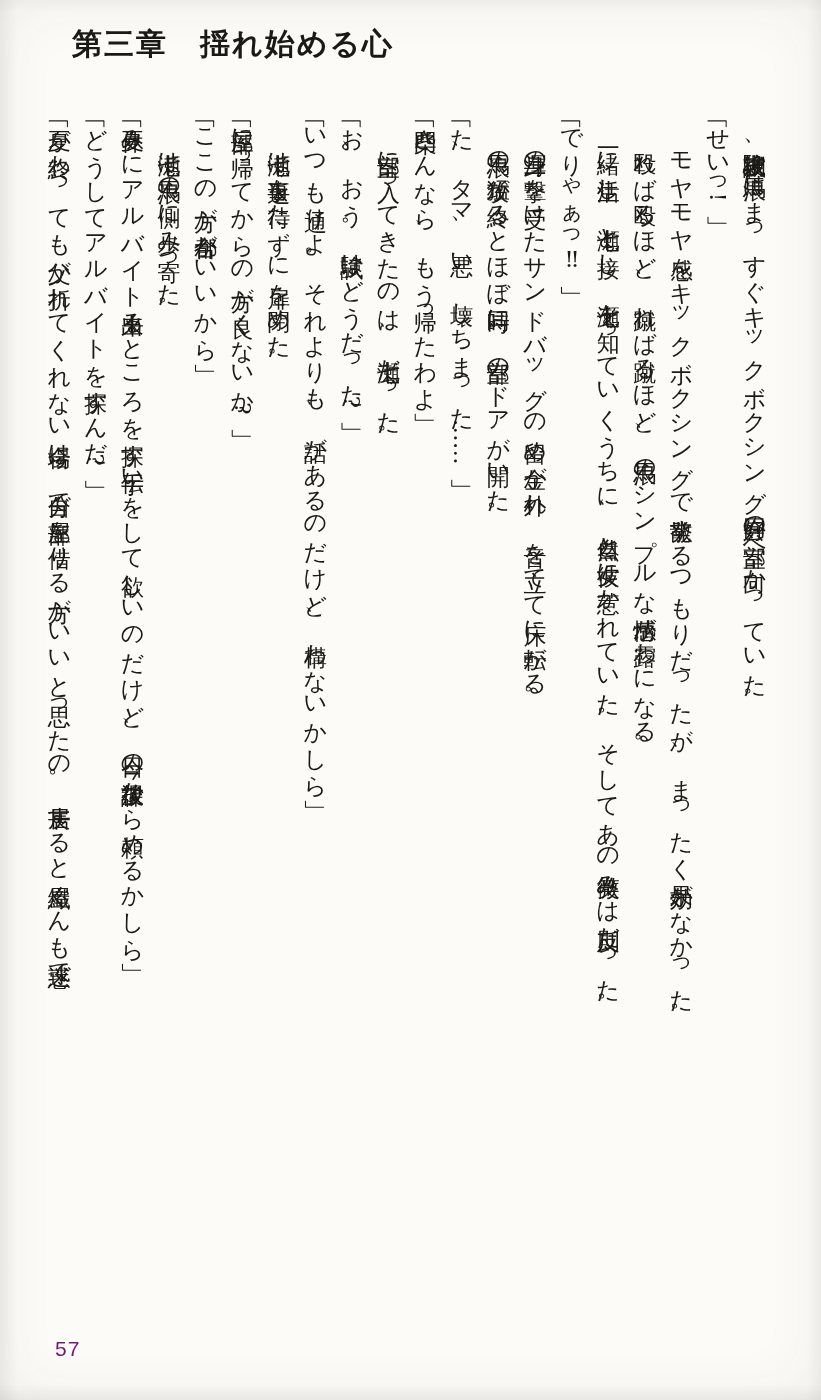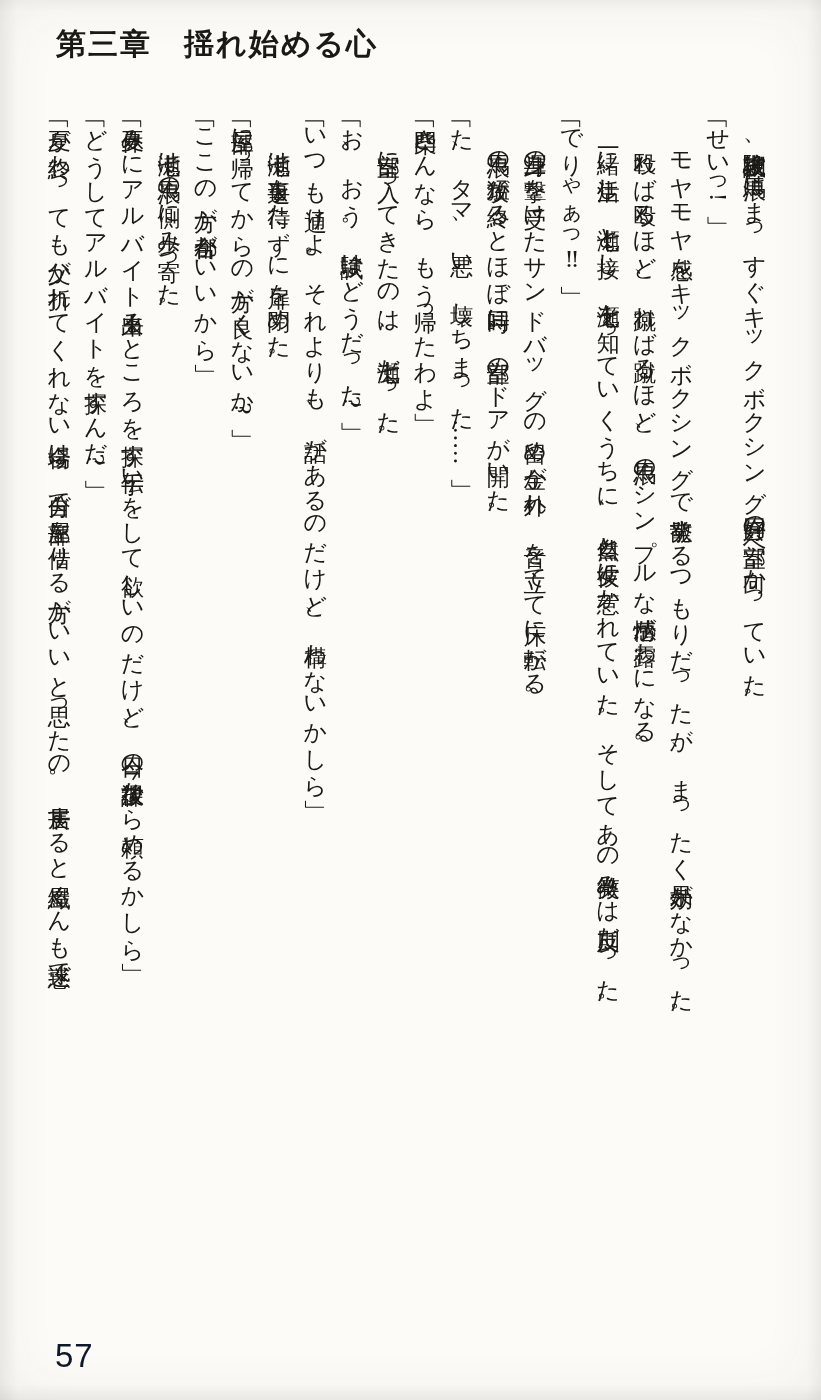--- a/index.html
+++ b/index.html
@@ -24,21 +24,21 @@
     pointer-events: none;
     background:
       linear-gradient(90deg, rgba(0,0,0,0.05) 0, rgba(0,0,0,0) 18px),
       linear-gradient(270deg, rgba(0,0,0,0.04) 0, rgba(0,0,0,0) 14px),
       linear-gradient(0deg, rgba(0,0,0,0.05) 0, rgba(0,0,0,0) 16px),
       linear-gradient(180deg, rgba(0,0,0,0.03) 0, rgba(0,0,0,0) 12px);
   }
   .chapter-header {
     position: absolute;
     top: 24px;
-    left: 56px;
+    left: 72px;
     font-family: Liberation Mono, monospace;
     font-size: 30px;
     font-weight: 600;
     color: #1b1916;
     letter-spacing: 2px;
     white-space: pre;
   }
   .body-text {
     position: absolute;
     top: 113px;
@@ -59,22 +59,22 @@
     text-align: start;
   }
   .body-text p.p-indent {
     text-indent: 1em;
   }
   .page-number {
     position: absolute;
     left: 55px;
     top: 1337px;
     font-family: "Liberation Sans", "DejaVu Sans", sans-serif;
-    font-size: 33px;
-    color: #0f172a;
+    font-size: 21px;
+    color: #701a75;
     letter-spacing: 1px;
   }
 </style>
 </head>
 <body>
 
 <div class="page">
 
   <div class="chapter-header">第三章　揺れ始める心</div>
 

